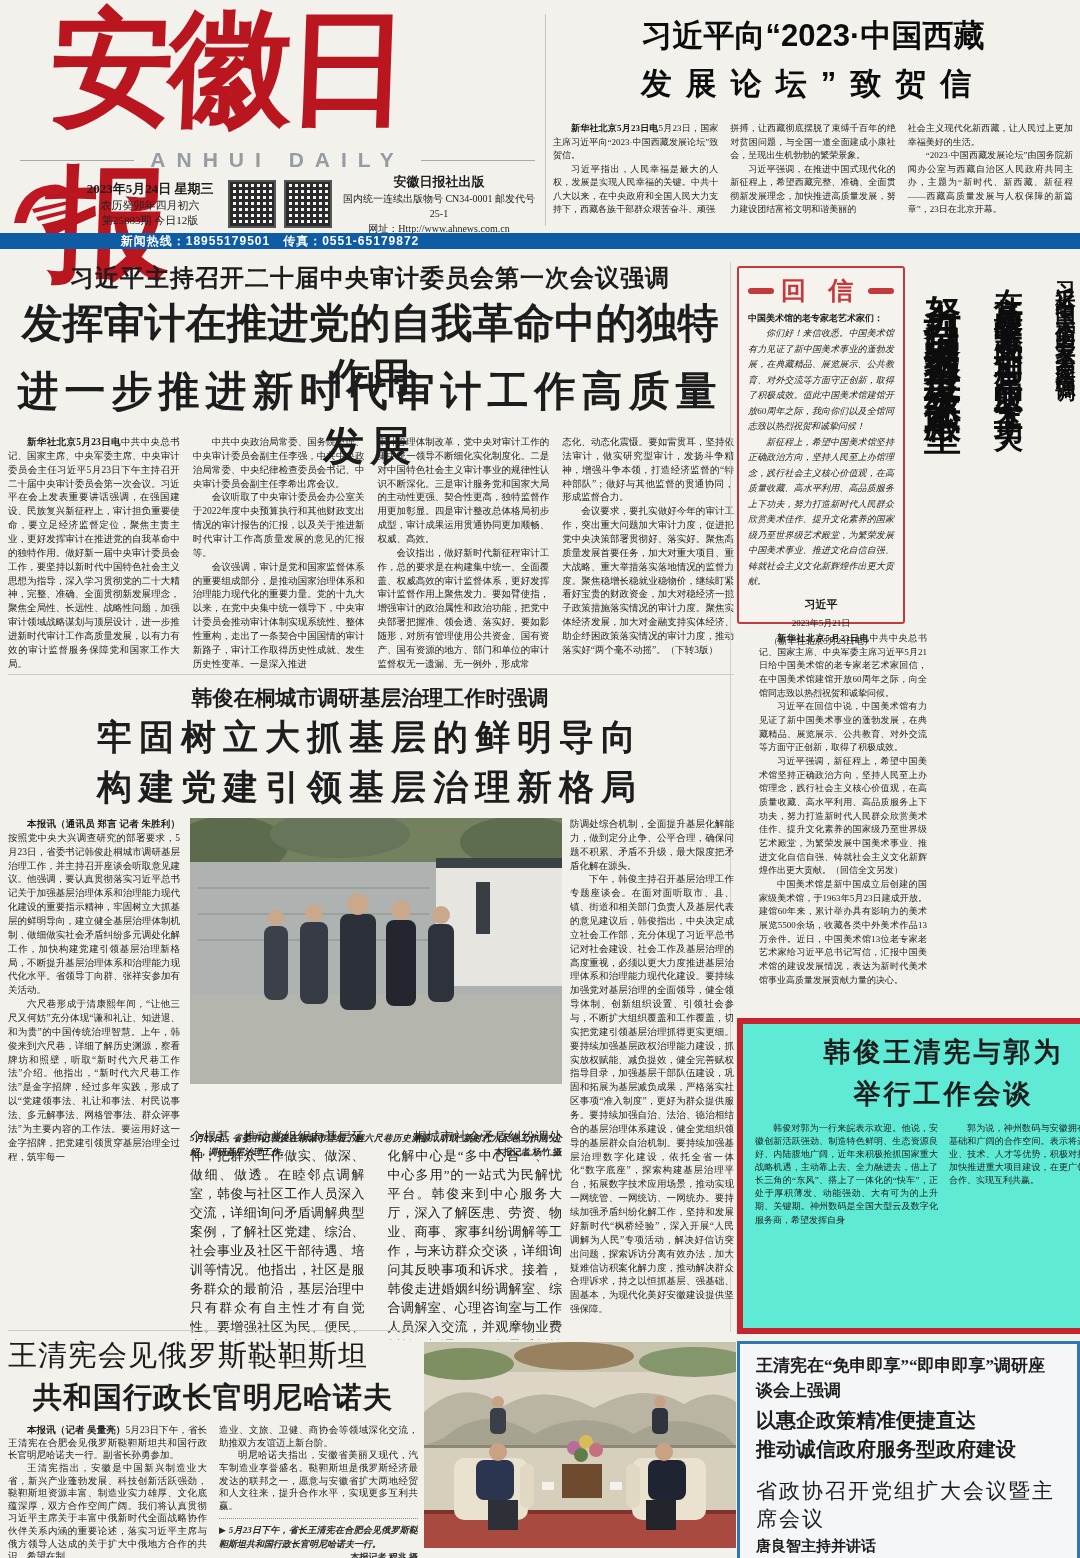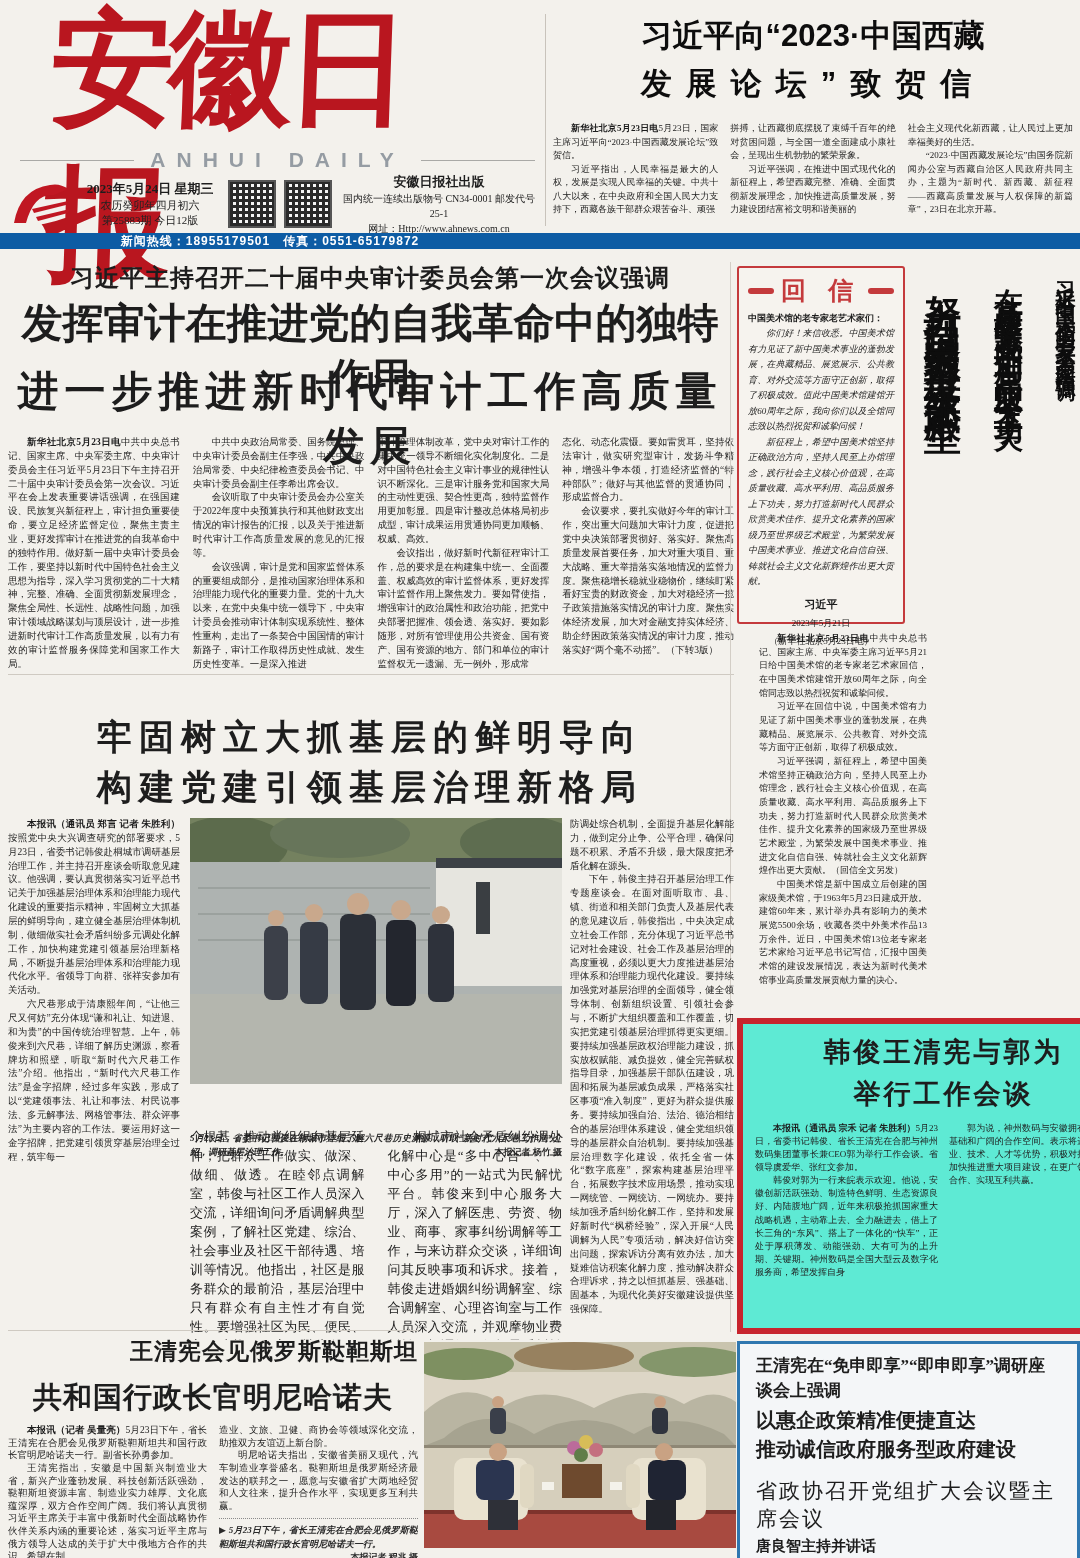--- a/index.html
+++ b/index.html
@@ -90,21 +90,21 @@
   .wt-cols .c{flex:1;}
   
   .bb-box{left:737px;top:1341px;width:343px;height:230px;box-sizing:border-box;border:3px solid #2f77b0;
     background:#f4f6f8;padding:10px 16px;}
   .bb-kick{font-size:17px;font-weight:bold;line-height:1.45;}
   .bb-l1{font-size:20px;font-weight:bold;font-family:"Liberation Sans",sans-serif;margin-top:4px;}
   .bb-l2{font-size:20px;font-weight:bold;font-family:"Liberation Sans",sans-serif;margin-top:2px;}
   .bb-t2{font-size:21px;font-family:"Liberation Sans",sans-serif;letter-spacing:2px;margin-top:14px;}
   .bb-s2{font-size:15px;font-weight:bold;margin-top:4px;}
   
-  .tt-h1{left:8px;top:1336px;width:410px;font-size:23px;font-weight:700;text-align:right;
+  .tt-h1{left:8px;top:1336px;width:410px;font-size:29px;font-weight:400;text-align:left;
     font-family:"Liberation Sans",sans-serif;letter-spacing:1px;}
   .tt-h2{left:8px;top:1378px;width:410px;font-size:29px;font-weight:900;text-align:center;
     font-family:"Liberation Sans",sans-serif;letter-spacing:1px;}
   .tt-body{left:8px;top:1424px;width:410px;height:134px;display:flex;gap:12px;overflow:hidden;
     font-size:9.5px;line-height:1.33;text-align:justify;}
   .tt-body .c{flex:1;}
   .dotted{border-top:1px dotted #8a8a8a;margin:6px 0 5px;}
 </style>
 </head>
 <body>
@@ -208,20 +208,21 @@
     <p>习近平强调，新征程上，希望中国美术馆坚持正确政治方向，坚持人民至上办馆理念，践行社会主义核心价值观，在高质量收藏、高水平利用、高品质服务上下功夫，努力打造新时代人民群众欣赏美术佳作、提升文化素养的国家级乃至世界级艺术殿堂，为繁荣发展中国美术事业、推进文化自信自强、铸就社会主义文化新辉煌作出更大贡献。（回信全文另发）</p>
     <p>中国美术馆是新中国成立后创建的国家级美术馆，于1963年5月23日建成开放。建馆60年来，累计举办具有影响力的美术展览5500余场，收藏各类中外美术作品13万余件。近日，中国美术馆13位老专家老艺术家给习近平总书记写信，汇报中国美术馆的建设发展情况，表达为新时代美术馆事业高质量发展贡献力量的决心。</p>
   </div>
 
   <div class="abs vrail">
     <div class="vcol v-main">努力打造国家级乃至世界级艺术殿堂</div>
     <div class="vcol v-sub">在高质量收藏高水平利用高品质服务上下功夫</div>
     <div class="vcol v-kick">习近平给中国美术馆的老专家老艺术家回信强调</div>
   </div>
 
+  <div class="abs kicker hj-kicker">韩俊在桐城市调研基层治理工作时强调</div>
   <div class="abs hj-h1">牢固树立大抓基层的鲜明导向</div>
   <div class="abs hj-h2">构建党建引领基层治理新格局</div>
 
   <div class="abs hj-col" style="left:8px;top:818px;width:172px;height:522px;">
     <p><b>本报讯（通讯员 郑言 记者 朱胜利）</b><span>按照党中央大兴调查研究的部署要求，5月23日，省委书记韩俊赴桐城市调研基层治理工作，并主持召开座谈会听取意见建议。他强调，要认真贯彻落实习近平总书记关于加强基层治理体系和治理能力现代化建设的重要指示精神，牢固树立大抓基层的鲜明导向，建立健全基层治理体制机制，做细做实社会矛盾纠纷多元调处化解工作，加快构建党建引领基层治理新格局，不断提升基层治理体系和治理能力现代化水平。省领导丁向群、张祥安参加有关活动。</span></p>
     <p>六尺巷形成于清康熙年间，“让他三尺又何妨”充分体现“谦和礼让、知进退、和为贵”的中国传统治理智慧。上午，韩俊来到六尺巷，详细了解历史渊源，察看牌坊和照壁，听取“新时代六尺巷工作法”介绍。他指出，“新时代六尺巷工作法”是金字招牌，经过多年实践，形成了以“党建领事法、礼让和事法、村民说事法、多元解事法、网格管事法、群众评事法”为主要内容的工作法。要运用好这一金字招牌，把党建引领贯穿基层治理全过程，筑牢每一</p>
   </div>
 
   <svg class="abs photo" style="left:190px;top:818px;" width="372" height="266" viewBox="0 0 372 266">
     <rect width="372" height="266" fill="#b9bdb7"></rect>
@@ -265,21 +266,20 @@
   <div class="abs hj-col" style="left:570px;top:818px;width:164px;height:522px;">
     <p class="cont">防调处综合机制，全面提升基层化解能力，做到定分止争、公平合理，确保问题不积累、矛盾不升级，最大限度把矛盾化解在源头。</p>
     <p>下午，韩俊主持召开基层治理工作专题座谈会。在面对面听取市、县、镇、街道和相关部门负责人及基层代表的意见建议后，韩俊指出，中央决定成立社会工作部，充分体现了习近平总书记对社会建设、社会工作及基层治理的高度重视，必须以更大力度推进基层治理体系和治理能力现代化建设。要持续加强党对基层治理的全面领导，健全领导体制、创新组织设置、引领社会参与，不断扩大组织覆盖和工作覆盖，切实把党建引领基层治理抓得更实更细。要持续加强基层政权治理能力建设，抓实放权赋能、减负提效，健全完善赋权指导目录，加强基层干部队伍建设，巩固和拓展为基层减负成果，严格落实社区事项“准入制度”，更好为群众提供服务。要持续加强自治、法治、德治相结合的基层治理体系建设，健全党组织领导的基层群众自治机制。要持续加强基层治理数字化建设，依托全省一体化“数字底座”，探索构建基层治理平台，拓展数字技术应用场景，推动实现一网统管、一网统访、一网统办。要持续加强矛盾纠纷化解工作，坚持和发展好新时代“枫桥经验”，深入开展“人民调解为人民”专项活动，解决好信访突出问题，探索诉访分离有效办法，加大疑难信访积案化解力度，推动解决群众合理诉求，持之以恒抓基层、强基础、固基本，为现代化美好安徽建设提供坚强保障。</p>
   </div>
 
   <div class="abs wt-box">
     <div class="wt-t">韩俊王清宪与郭为</div>
     <div class="wt-t">举行工作会谈</div>
     <div class="wt-cols">
       <div class="c">
-        <p><b>本报讯（通讯员 宗禾 记者 朱胜利）</b><span>5月23日，省委书记韩俊、省长王清宪在合肥与神州数码集团董事长兼CEO郭为举行工作会谈。省领导虞爱华、张红文参加。</span></p>
         <p>韩俊对郭为一行来皖表示欢迎。他说，安徽创新活跃强劲、制造特色鲜明、生态资源良好、内陆腹地广阔，近年来积极抢抓国家重大战略机遇，主动靠上去、全力融进去，借上了长三角的“东风”、搭上了一体化的“快车”，正处于厚积薄发、动能强劲、大有可为的上升期、关键期。神州数码是全国大型云及数字化服务商，希望发挥自身</p>
       </div>
       <div class="c">
         <p>郭为说，神州数码与安徽拥有良好的合作基础和广阔的合作空间。表示将进一步发挥产业、技术、人才等优势，积极对接安徽需求，加快推进重大项目建设，在更广领域加强交流合作、实现互利共赢。</p>
       </div>
     </div>
   </div>
 
   <div class="abs bb-box">
     <div class="bb-kick">王清宪在“免申即享”“即申即享”调研座谈会上强调</div>

